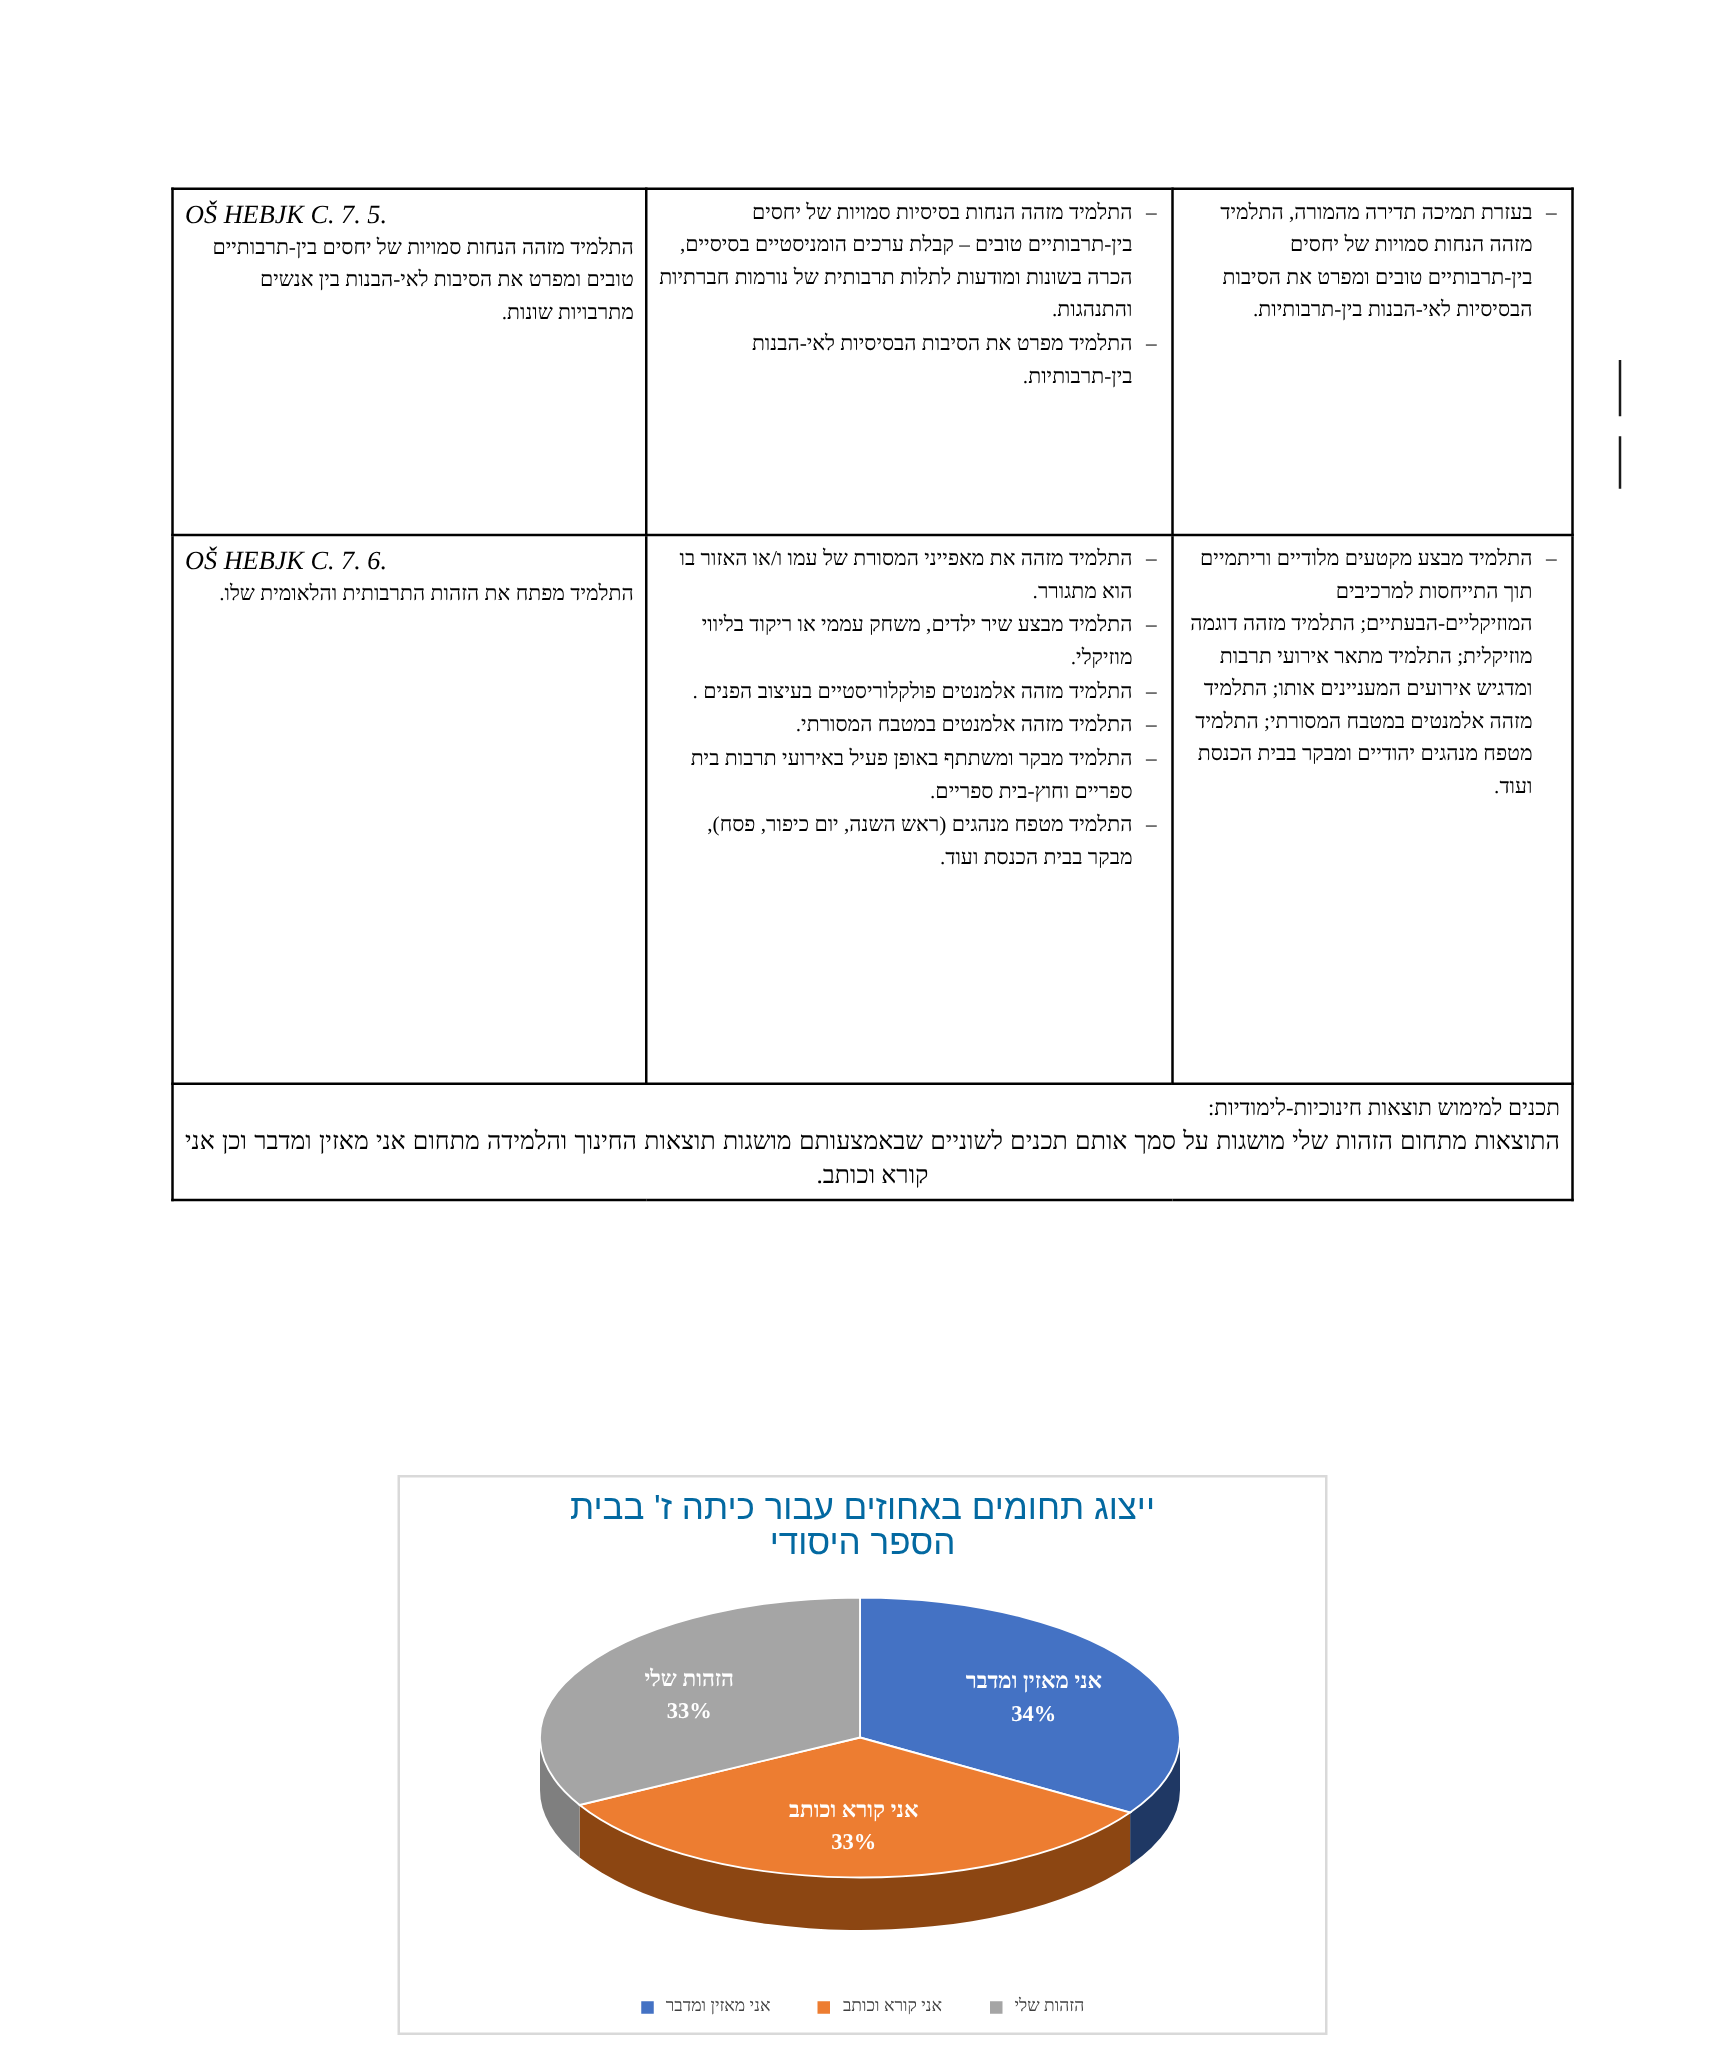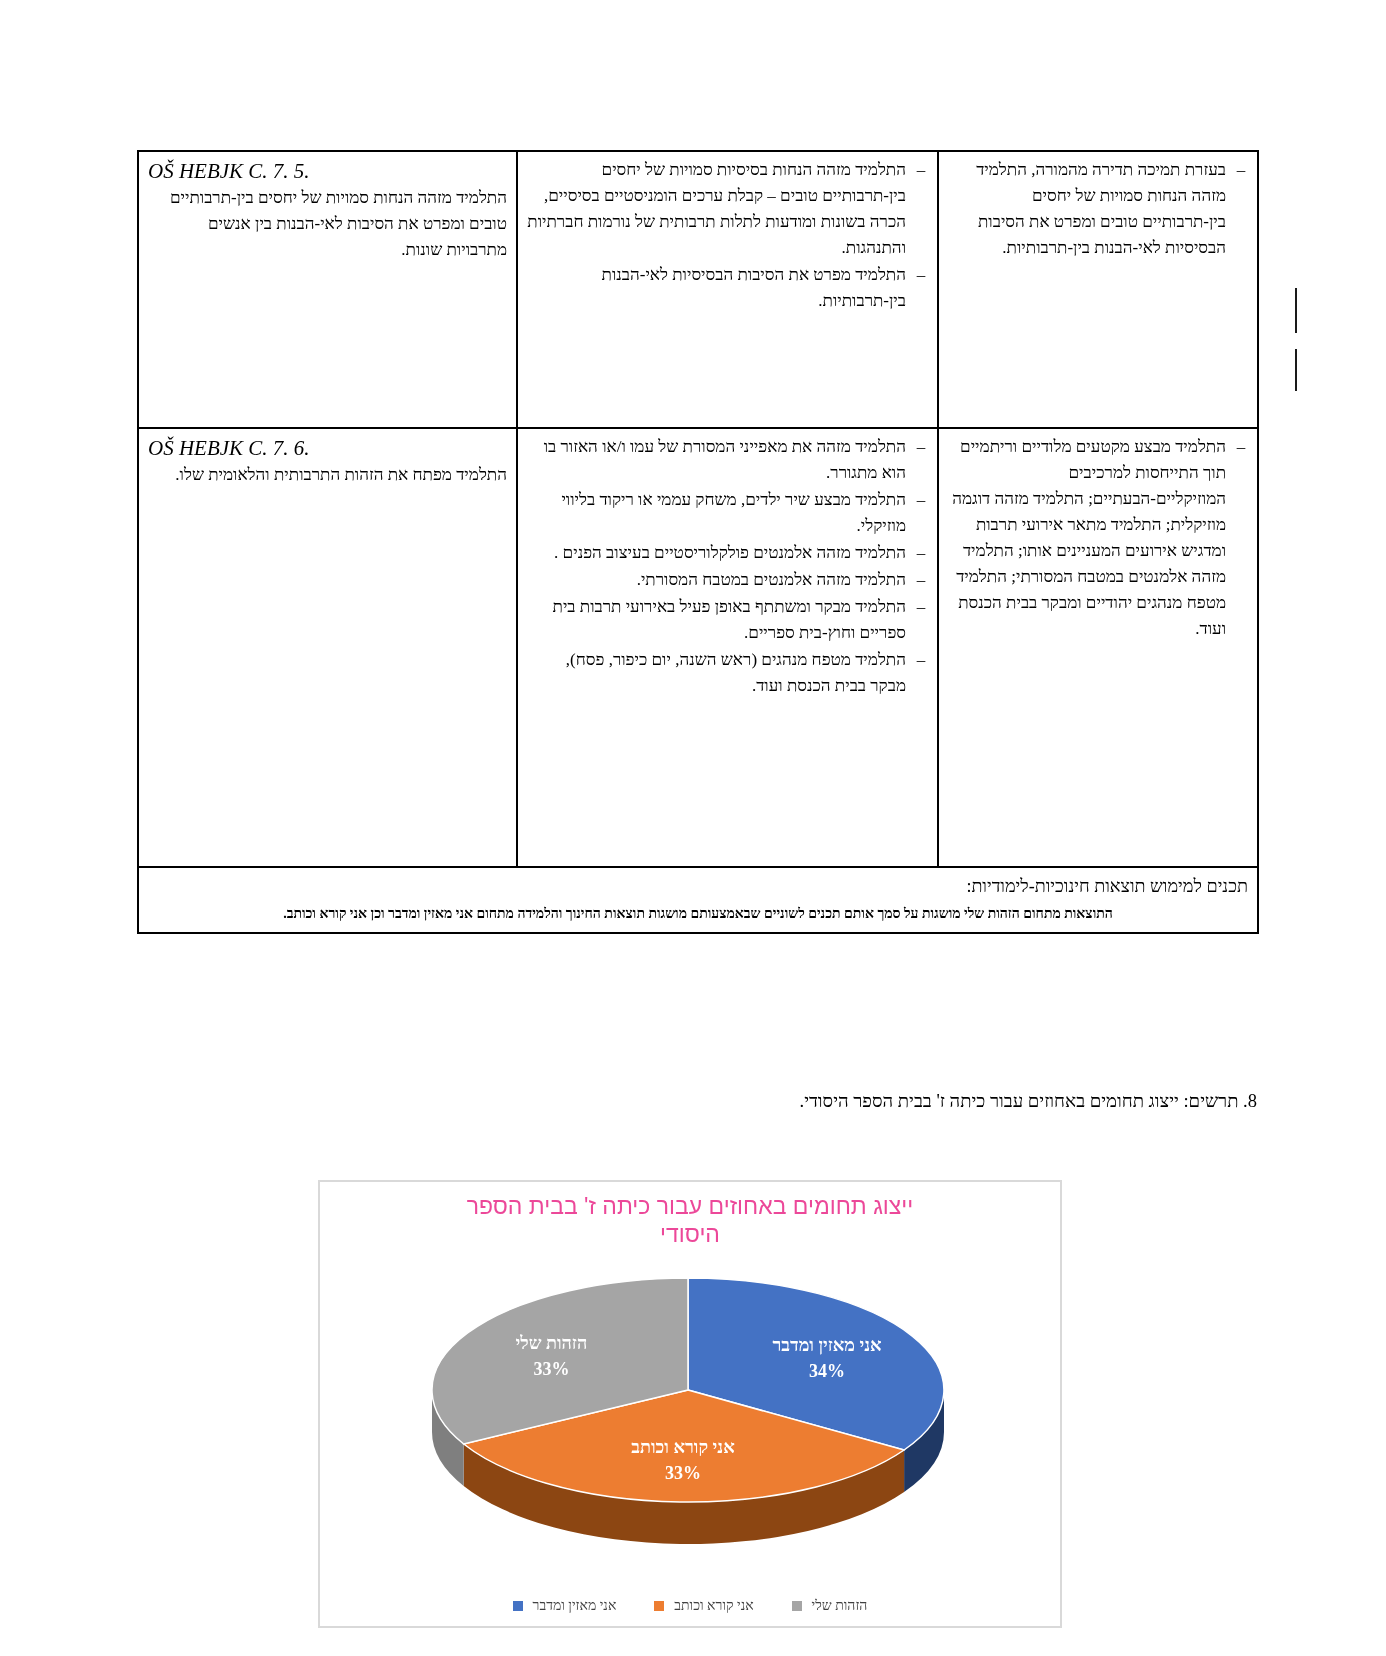--- a/index.html
+++ b/index.html
@@ -19,41 +19,41 @@
   }
   td.col-support{}
   td.col-achieve{padding-right:44px;}
   .code-line{direction:ltr;text-align:left;font-size:21px;line-height:28px;font-style:italic;}
   .cell-summary{}
   .bullet{display:flex;gap:8px;margin-bottom:1px;}
   .bullet .dash{flex:0 0 14px;text-align:center;}
   .bullet .btxt{flex:1 1 auto;text-align:right;}
   td.wide{padding:3px 7px;}
   .row-heading{text-align:right;font-size:18px;line-height:27px;}
-  .row-body{font-size:14px;line-height:27px;text-align:justify;font-weight:bold;}
+  .row-body{font-size:20px;line-height:27px;text-align:justify;}
   .row-body.center-last{text-align-last:center;}
   .row-body.left-last{text-align-last:left;}
   
   .caption{
     position:absolute;left:137px;top:1086px;width:1120px;
     direction:rtl;text-align:right;font-size:18.5px;line-height:31px;
   }
   
   .rev-bar{position:absolute;left:1295px;width:2px;background:#1a1a1a;}
   .rev-bar.b1{top:288px;height:45px;}
   .rev-bar.b2{top:349px;height:42px;}
   
   .chart-box{
     position:absolute;left:318px;top:1180px;width:744px;height:448px;
     border:2px solid #d9d9d9;background:#fff;box-sizing:border-box;
   }
   .chart-title{
     margin:10px auto 0;max-width:480px;text-align:center;direction:rtl;
     font-family:"Liberation Sans","DejaVu Sans",sans-serif;
-    font-size:23px;line-height:28px;color:#ec4899;
+    font-size:28px;line-height:28px;color:#0369a1;
   }
   svg.pie{position:absolute;left:0;top:58px;width:744px;height:340px;overflow:visible;}
   .pie-lbl{
     font-family:"Liberation Serif","DejaVu Sans",serif;
     font-weight:bold;font-size:18px;fill:#ffffff;text-anchor:middle;
   }
   .legend{
     position:absolute;bottom:12px;left:0;right:0;
     display:flex;justify-content:center;align-items:center;gap:38px;direction:ltr;
   }
@@ -140,21 +140,20 @@
     <tr>
       <td class="wide" colspan="3">
         <div class="row-heading">תכנים למימוש תוצאות חינוכיות-לימודיות:</div>
         <div class="row-body center-last">התוצאות מתחום הזהות שלי מושגות על סמך אותם תכנים לשוניים שבאמצעותם מושגות תוצאות החינוך והלמידה מתחום אני מאזין ומדבר וכן אני קורא וכותב.</div>
       </td>
     </tr>
   </tbody>
     </table>
 
   <div class="caption">
-    <div>8. תרשים: ייצוג תחומים באחוזים עבור כיתה ז' בבית הספר היסודי.</div>
   </div>
 
   <div class="chart-box">
     <div class="chart-title">ייצוג תחומים באחוזים עבור כיתה ז' בבית הספר היסודי</div>
     <svg class="pie" viewBox="0 0 744 340">
         <path d="M624,150 A256,112 0 0 1 584.1,210 l0,42 A256,112 0 0 0 624,192 Z" fill="#1F3864"></path>
         <path d="M584.1,210 A256,112 0 0 1 143.7,204 l0,42 A256,112 0 0 0 584.1,252 Z" fill="#8C4612"></path>
         <path d="M143.7,204 A256,112 0 0 1 112,150 l0,42 A256,112 0 0 0 143.7,246 Z" fill="#7F7F7F"></path>
         <path d="M368,150 L368,38 A256,112 0 0 1 584.1,210 Z" fill="#4472C4" stroke="#ffffff" stroke-width="1.5"></path>
         <path d="M368,150 L584.1,210 A256,112 0 0 1 143.7,204 Z" fill="#ED7D31" stroke="#ffffff" stroke-width="1.5"></path>

